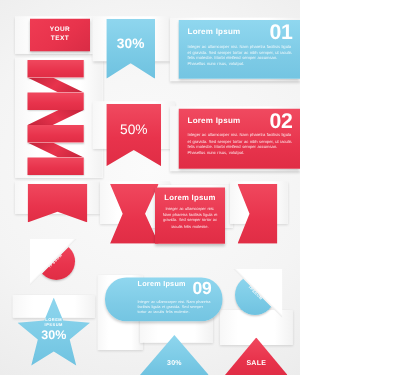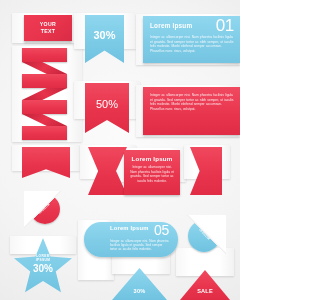--- a/index.html
+++ b/index.html
@@ -81,21 +81,21 @@
   }
   .panel-head{
     display:flex;align-items:flex-start;justify-content:space-between;
     line-height:1;
   }
   .panel-title{
     font-size:6.4px;font-weight:bold;color:#fff;letter-spacing:0.2px;
     padding-top:3px;
   }
   .panel-num{
-    font-size:17px;font-weight:normal;color:#fff;line-height:15px;
+    font-size:17px;font-weight:bold;color:#fff;line-height:15px;
     letter-spacing:-0.3px;margin-top:-2px;
   }
   .panel-body{
     font-size:3.3px;line-height:4.6px;color:rgba(255,255,255,0.88);
     margin-top:2px;word-spacing:0.3px;
   }
 
   
   #red-arrow-left{
     left:22px;top:147px;width:48px;height:31px;
@@ -252,20 +252,24 @@
 
   <div class="el info-panel" id="panel-01">
     <div class="panel-head">
       <div class="panel-title nosel">Lorem Ipsum</div>
       <div class="panel-num nosel">01</div>
     </div>
     <div class="panel-body nosel">Integer ac ullamcorper nisi. Nam pharetra facilisis ligula et gravida. Sed semper tortor ac nibh semper, ut iaculis felis molestie. Morbi eleifend semper accumsan. Phasellus nunc risus, volutpat.</div>
   </div>
 
   <div class="el info-panel" id="panel-02">
+    <div class="panel-head">
+      <div class="panel-title nosel">Lorem Ipsum</div>
+      <div class="panel-num nosel">02</div>
+    </div>
     <div class="panel-body nosel">Integer ac ullamcorper nisi. Nam pharetra facilisis ligula et gravida. Sed semper tortor ac nibh semper, ut iaculis felis molestie. Morbi eleifend semper accumsan. Phasellus nunc risus, volutpat.</div>
   </div>
 
   <div class="el" id="red-arrow-left"></div>
   <div class="el" id="red-chev-mid"></div>
   <div class="el" id="panel-mid">
     <div class="panel-title nosel">Lorem Ipsum</div>
     <div class="panel-body nosel">Integer ac ullamcorper nisi. Nam pharetra facilisis ligula et gravida. Sed semper tortor ac iaculis felis molestie.</div>
   </div>
   <div class="el" id="red-chev-right"></div>
@@ -284,21 +288,21 @@
     <div class="st-lbl nosel">
       <div>LOREM</div>
       <div>IPSSUM</div>
     </div>
     <div class="st-pct nosel">30%</div>
   </div>
 
   <div class="el" id="panel-03">
     <div class="panel-head">
       <div class="panel-title nosel">Lorem Ipsum</div>
-      <div class="panel-num nosel">05</div>
+      <div class="panel-num nosel">09</div>
     </div>
     <div class="panel-body nosel">Integer ac ullamcorper nisi. Nam pharetra facilisis ligula et gravida. Sed semper tortor ac iaculis felis molestie.</div>
   </div>
 
   <div class="el" id="corner-blue">
     <div class="disc"></div>
     <div class="ribbon-txt nosel">
       <div>LOREM</div>
       <div>IPSSUM</div>
     </div>

